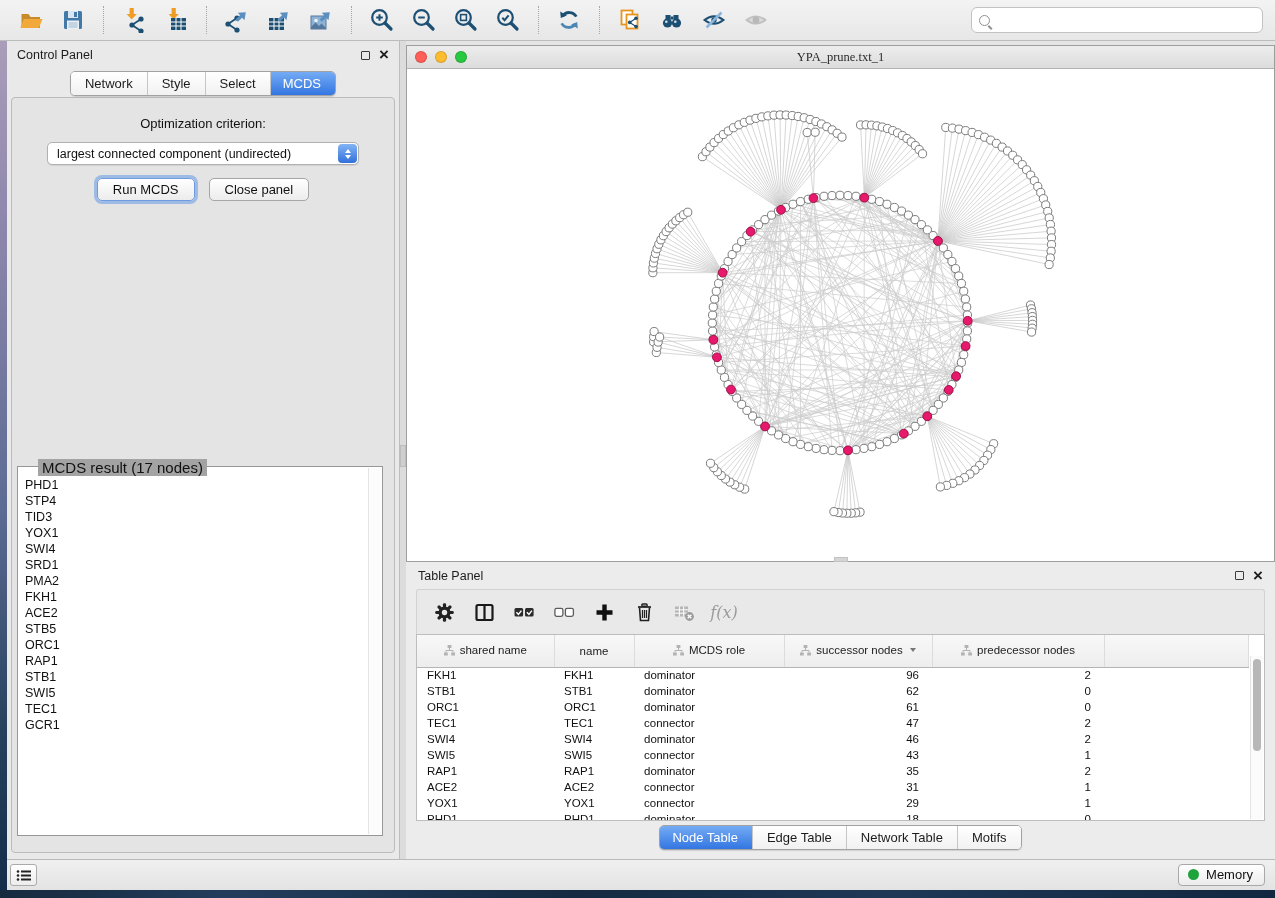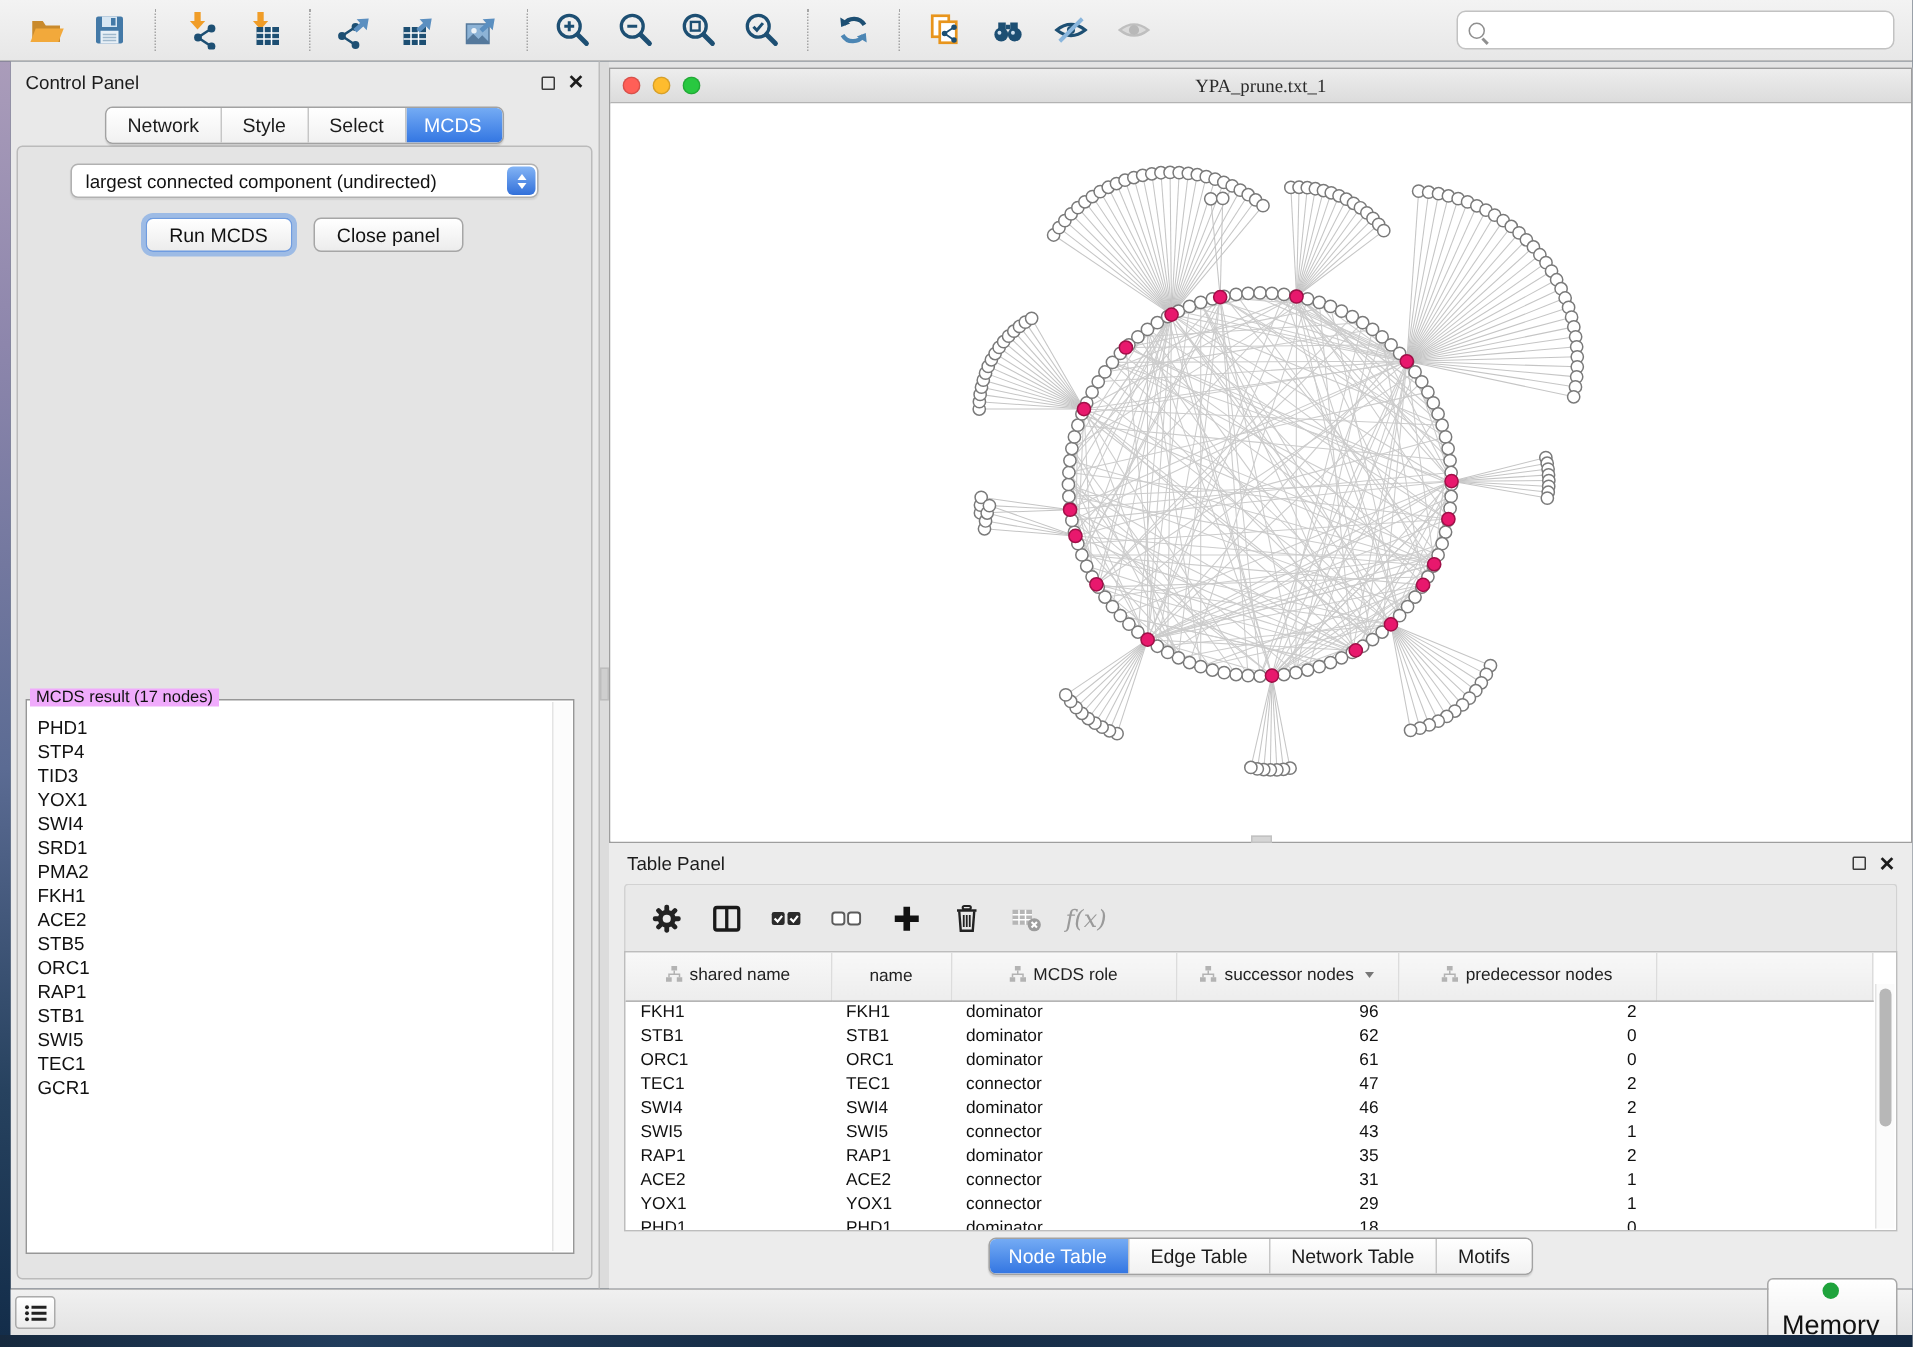--- a/index.html
+++ b/index.html
@@ -54,21 +54,21 @@
     background:linear-gradient(#83b4f5,#3270da); display:flex; flex-direction:column; align-items:center; justify-content:center; gap:2px; }
   .tri-up { width:0; height:0; border-left:3.5px solid transparent; border-right:3.5px solid transparent; border-bottom:4.5px solid #fff; }
   .tri-down { width:0; height:0; border-left:3.5px solid transparent; border-right:3.5px solid transparent; border-top:4.5px solid #fff; }
   .btn-row { display:flex; justify-content:center; gap:14px; margin-top:13px; }
   .mac-btn { background:linear-gradient(#ffffff,#ececec); border:1px solid #a6a6a6; border-radius:5px;
     font-size:13px; font-family:inherit; padding:3px 15px; color:#111; cursor:pointer; }
   .mac-btn.focus { box-shadow:0 0 0 3px rgba(110,160,230,.6); border-color:#6f9ce0; }
 
   .result-box { position:absolute; left:5px; right:11px; top:368px; bottom:16px;
     background:#fff; border:1px solid #979797; }
-  .result-legend { position:absolute; top:-8px; left:2px; background:#f0abfc; padding:0 4px; font-size:11px; color:#111; }
+  .result-legend { position:absolute; top:-8px; left:20px; background:#a3a3a3; padding:0 4px; font-size:15px; color:#111; }
   .result-list { position:absolute; inset:10px 15px 4px 7px; overflow:hidden; }
   .result-item { font-size:12.5px; line-height:16px; color:#111; cursor:default; }
   .result-scroll { position:absolute; top:1px; bottom:1px; right:1px; width:13px; background:#fcfcfc; border-left:1px solid #e4e4e4; }
 
   
   .v-splitter { position:absolute; left:400px; top:41px; width:6px; height:818px; background:#dcdcdc; cursor:col-resize; }
   .v-handle { position:absolute; top:404px; left:0; width:6px; height:22px; background:#cfcfcf; border:1px solid #bdbdbd; }
 
   
   .right-col { position:absolute; left:406px; top:41px; width:869px; height:818px; background:#e4e4e4; }
@@ -106,21 +106,21 @@
 
   .tp-tabs { height:32px; display:flex; justify-content:center; align-items:center; }
 
   
   .statusbar { position:absolute; left:0; top:859px; width:1275px; height:31px;
     background:linear-gradient(#f0f0f0,#e3e3e3); border-top:1px solid #b9b9b9;
     display:flex; align-items:center; padding:0 10px; }
   .list-btn { width:27px; height:22px; background:linear-gradient(#fff,#ededed); border:1px solid #ababab;
     border-radius:3px; display:flex; align-items:center; justify-content:center; cursor:pointer; }
   .memory-btn { margin-left:auto; display:flex; align-items:center; gap:7px; background:linear-gradient(#fff,#ececec);
-    border:1px solid #a8a8a8; border-radius:4px; padding:2px 11px 3px 9px; font-size:18px; cursor:pointer;flex-direction:column; }
+    border:1px solid #a8a8a8; border-radius:4px; padding:2px 11px 3px 9px; font-size:13px; cursor:pointer; }
   .mem-dot { width:11px; height:11px; border-radius:50%; }
 </style>
 </head>
 <body>
 
 <div class="toolbar">
   <div id="tb-icons" style="display:flex;align-items:center;">
       <div class="tb-icon">
         <svg viewBox="0 0 26 26" xmlns="http://www.w3.org/2000/svg">
           <path d="M3.5 7 h7 l2 3 h9.5 v11 h-18.5 z" fill="#c98a2c"></path>
@@ -286,20 +286,21 @@
   </div>
   <div class="cp-tabs-row">
       <div class="tab-group" id="cp-tabs">
         <div class="tab">Network</div>
         <div class="tab">Style</div>
         <div class="tab">Select</div>
         <div class="tab active">MCDS</div>
       </div>
     </div>
   <div class="cp-pane">
+    <div class="opt-label">Optimization criterion:</div>
     <div class="dropdown">
       <span>largest connected component (undirected)</span>
       <span class="dd-stepper">
         <span class="tri-up"></span>
           <span class="tri-down"></span>
       </span>
     </div>
     <div class="btn-row">
       <button class="mac-btn focus">Run MCDS</button>
       <button class="mac-btn">Close panel</button>

